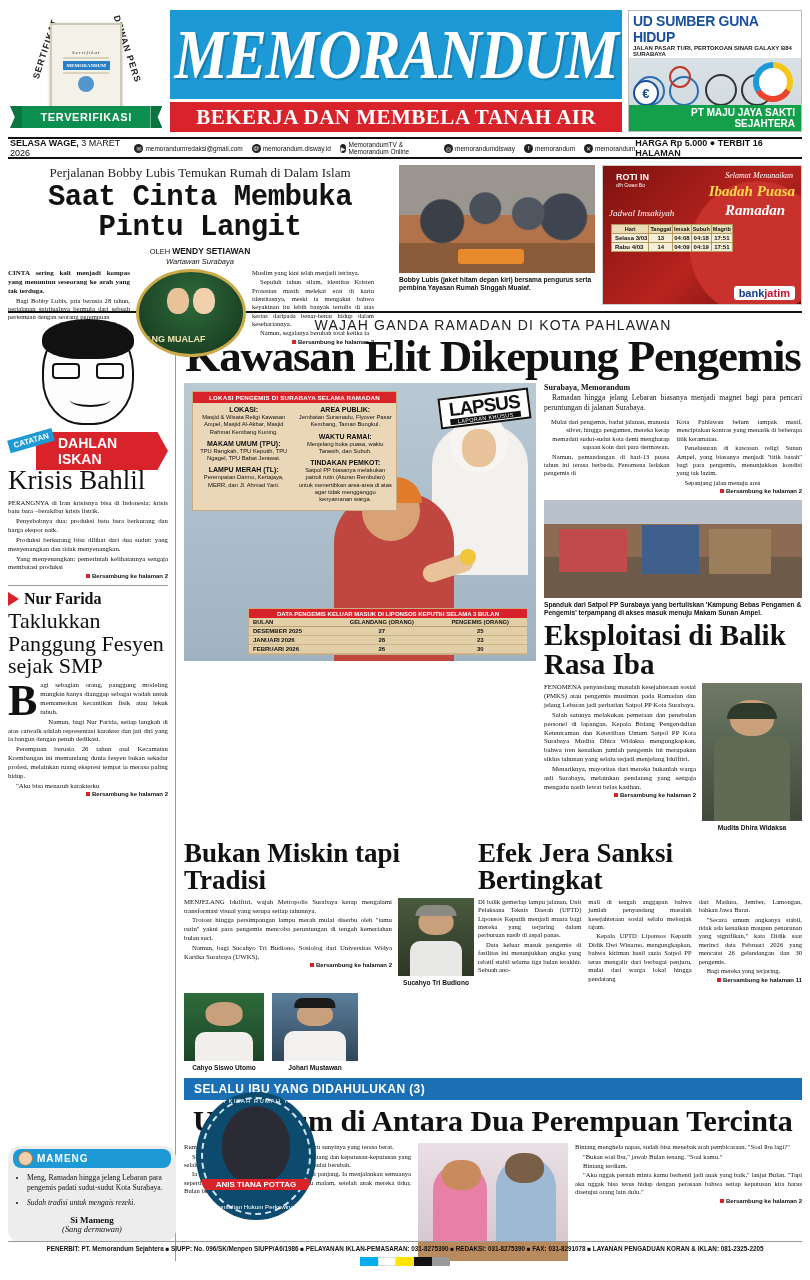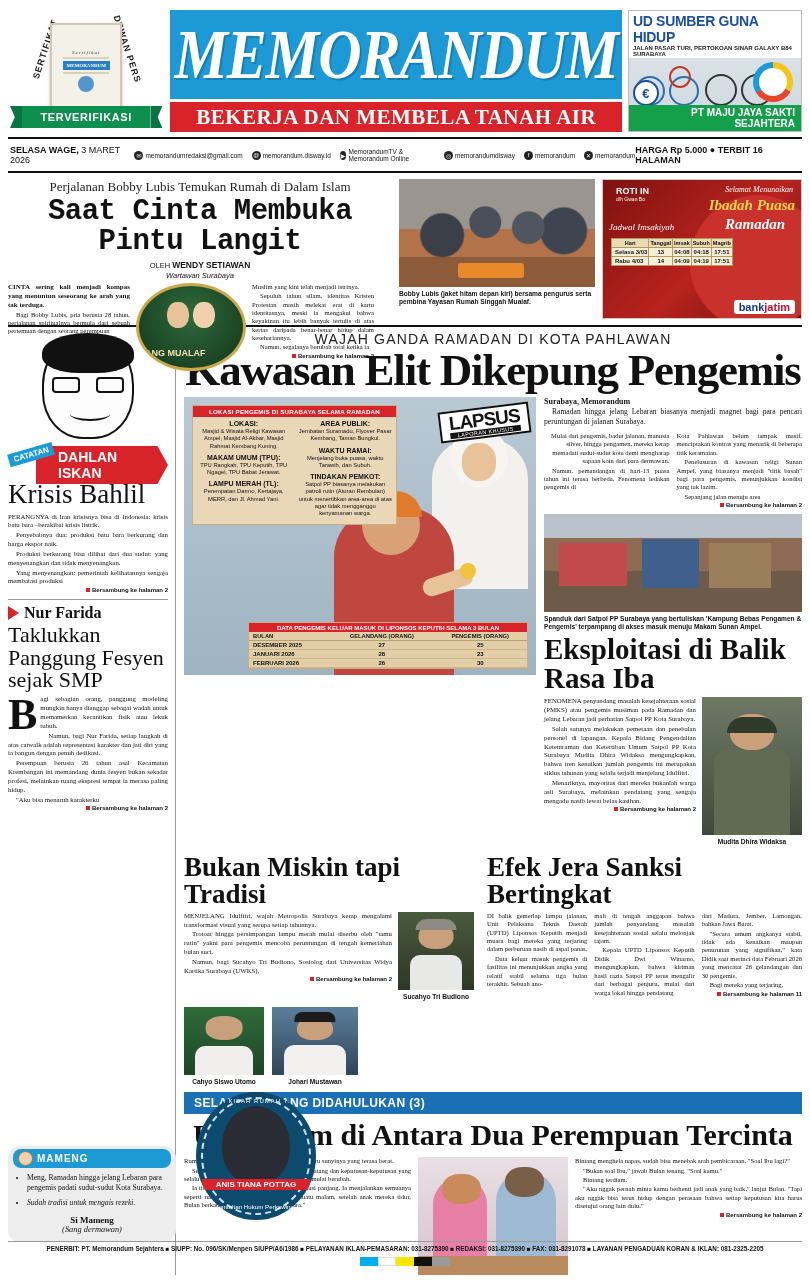--- a/index.html
+++ b/index.html
@@ -89,21 +89,21 @@
     position:absolute; right:8px; bottom:18px; width:40px; height:40px; border-radius:50%;
     background:conic-gradient(#f5c518 0 33%, #e8452c 0 66%, #1d9ad6 0);
     display:flex; align-items:center; justify-content:center;
   }
   .ad-circle i { width:28px;height:28px;border-radius:50%;background:#fff; display:block;}
 
   
   .infobar {
     display:flex; align-items:center; justify-content:space-between;
     border-top:2px solid #111; border-bottom:2px solid #111;
-    margin-top:5px; padding:3px 2px; height:36px;
+    margin-top:5px; padding:3px 2px; height:22px;
   }
   .infobar .date { font-family:"Liberation Sans",sans-serif; font-size:9px; font-weight:bold; }
   .infobar .date em { font-weight:normal; font-style:normal; }
   .socials { display:flex; gap:9px; align-items:center; }
   .soc { display:flex; align-items:center; gap:2px; font-family:"Liberation Sans",sans-serif; font-size:6.5px; }
   .soc .ic { width:9px; height:9px; border-radius:50%; background:#222; color:#fff; font-size:6px;
              display:flex; align-items:center; justify-content:center; }
   .infobar .price { font-family:"Liberation Sans",sans-serif; font-size:9px; font-weight:bold; }
 
   
@@ -605,21 +605,21 @@
                 <div style="position:absolute;left:50%;top:12%;transform:translateX(-50%);width:44%;height:26%;background:#caa07a;border-radius:45%"></div>
                 <div style="position:absolute;left:50%;top:14%;transform:translateX(-50%);width:50%;height:12%;background:#2e3a2a;border-radius:20px 20px 0 0"></div>
                 <div style="position:absolute;left:12%;top:38%;width:76%;height:62%;background:#5f6b52;border-radius:12px 12px 0 0"></div>
               </div>
               <div class="cap" style="text-align:center">Mudita Dhira Widaksa</div>
             </div>
           </div>
         </div>
       </div>
 
-      <div style="display:flex;gap:13px;margin-top:3px">
+      <div style="display:flex;gap:4px;margin-top:3px">
 
         <div style="width:290px">
           <div class="sec-head" style="font-size:27px">Bukan Miskin tapi Tradisi</div>
           <div style="display:flex;gap:6px">
             <div style="flex:1">
               <div class="body-s">
                 <p class="first">MENJELANG Idulfitri, wajah Metropolis Surabaya kerap mengalami transformasi visual yang serupa setiap tahunnya.</p>
                 <p>Trotoar hingga persimpangan lampu merah mulai diserbu oleh "tamu rutin" yakni para pengemis mencoba peruntungan di tengah kemeriahan bulan suci.</p>
                 <p>Namun, bagi Sucahyo Tri Budiono, Sosiolog dari Universitas Widya Kartika Surabaya (UWKS),</p>
               </div>

